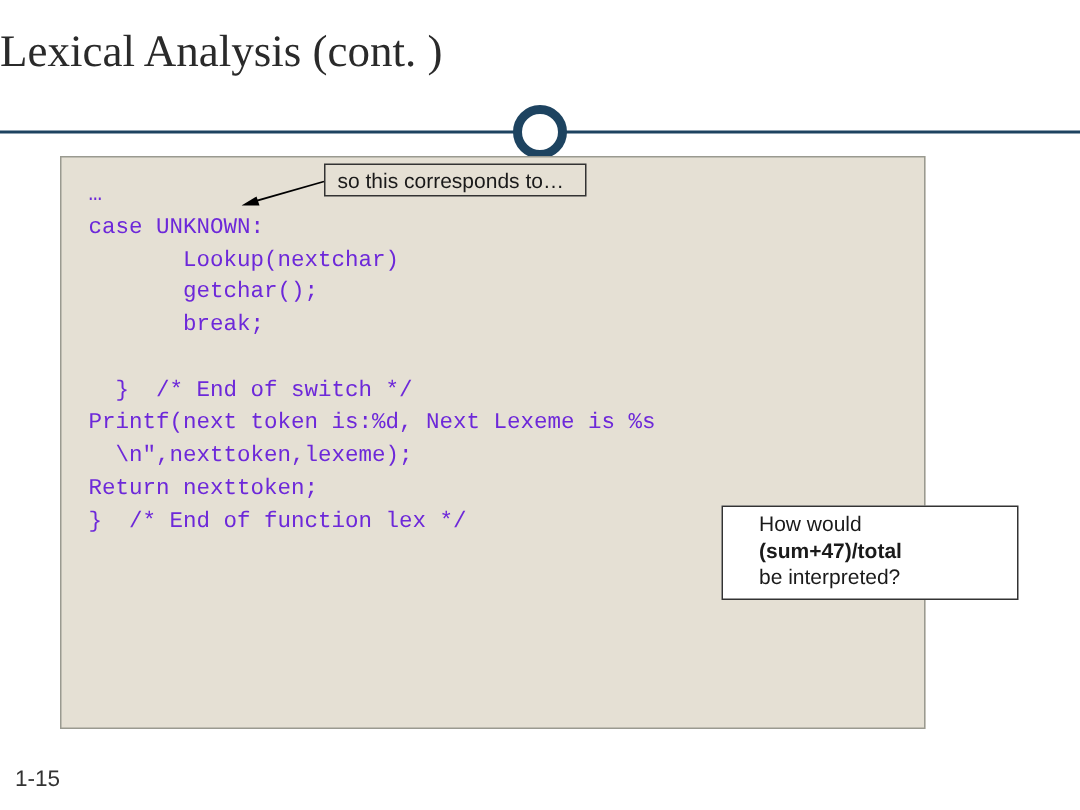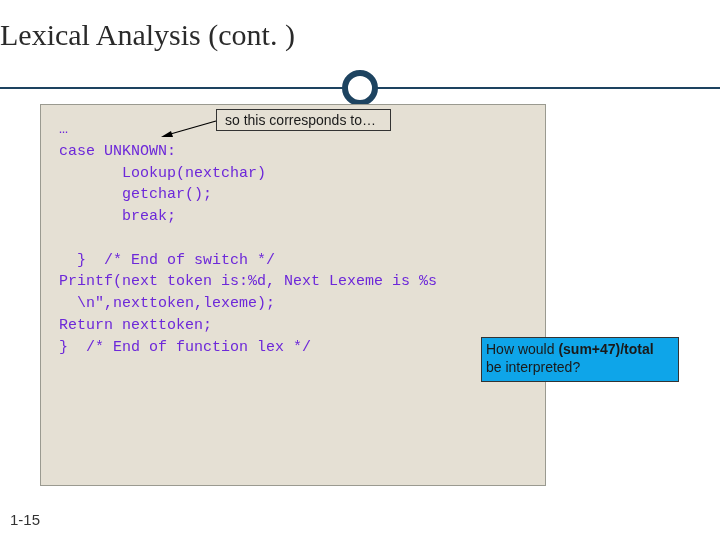--- a/index.html
+++ b/index.html
@@ -43,21 +43,21 @@
     width: 36px;
     height: 36px;
     border: 6px solid #1d4360;
     border-radius: 50%;
     background: #ffffff;
   }
   .content-panel {
     position: absolute;
     left: 40px;
     top: 104px;
-    width: 506px;
+    width: 577px;
     height: 382px;
     background: #e5e0d4;
     border: 1px solid #9a9a90;
     padding: 14px 18px 14px 18px;
   }
   .code-block {
     font-family: 'Courier New', Courier, monospace;
     font-size: 15px;
     line-height: 1.45;
     color: #6d28d9;
@@ -85,22 +85,22 @@
     width: 60px;
     height: 20px;
     pointer-events: none;
   }
   .callout2 {
     position: absolute;
     left: 440px;
     top: 232px;
     width: 198px;
     border: 1px solid #333;
-    background: #0ea5e9;
-    padding: 3px 6px 5px 4px;
+    background: #ffffff;
+    padding: 3px 6px 5px 24px;
     font-family: Arial, Helvetica, sans-serif;
     font-size: 14px;
     color: #1a1a1a;
     line-height: 1.25;
   }
   .callout2 .bold { font-weight: bold; }
   .page-num {
     position: absolute;
     left: 10px;
     bottom: 12px;

